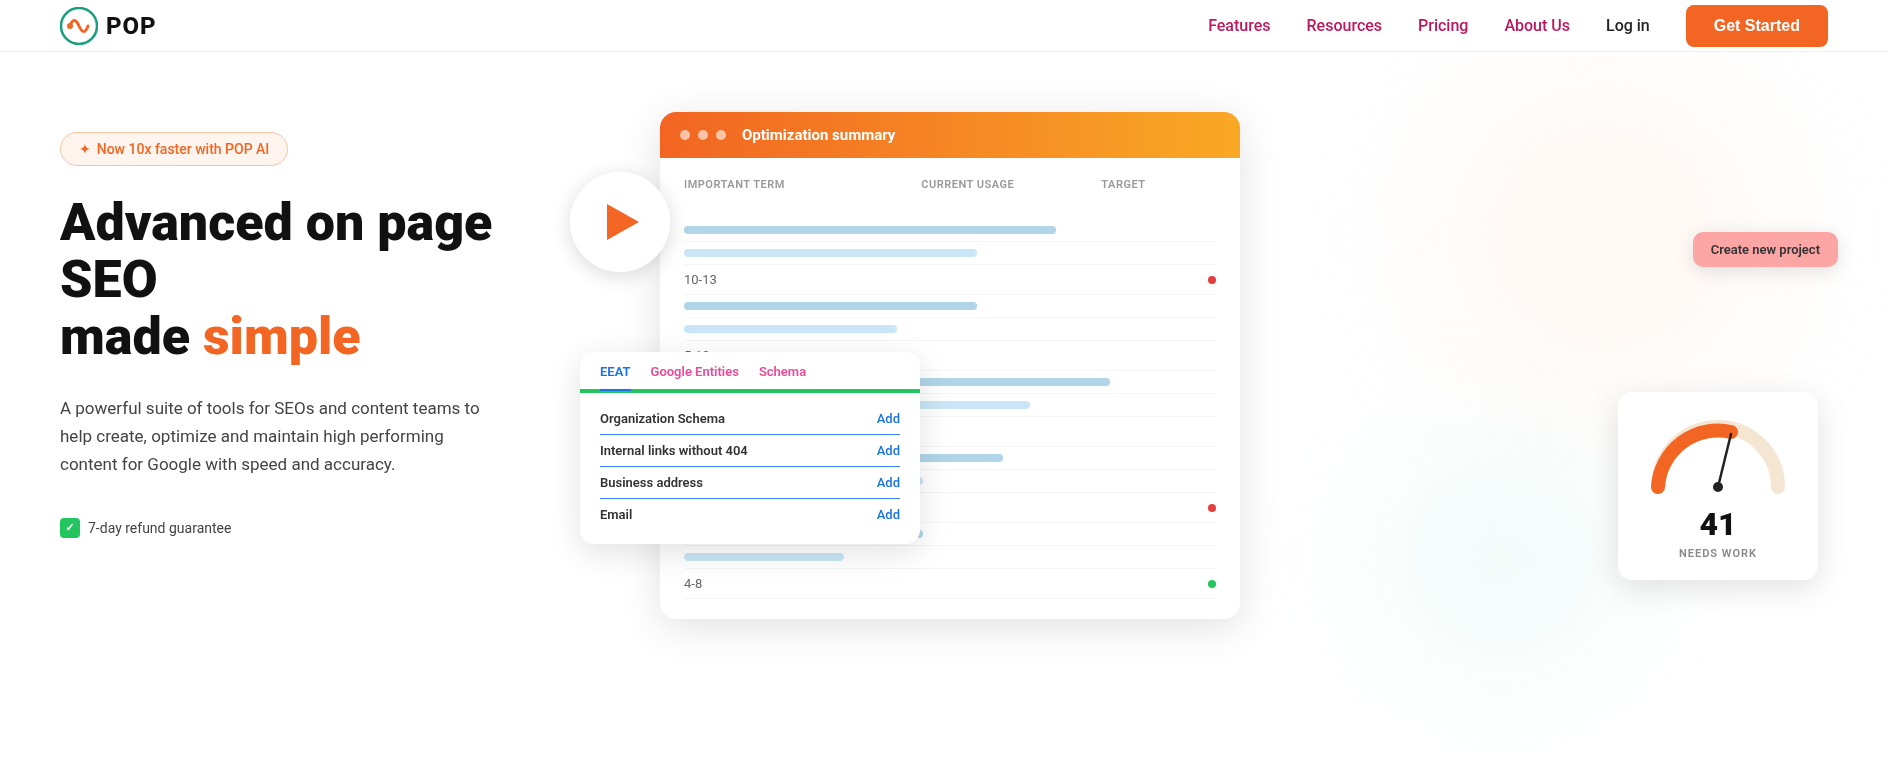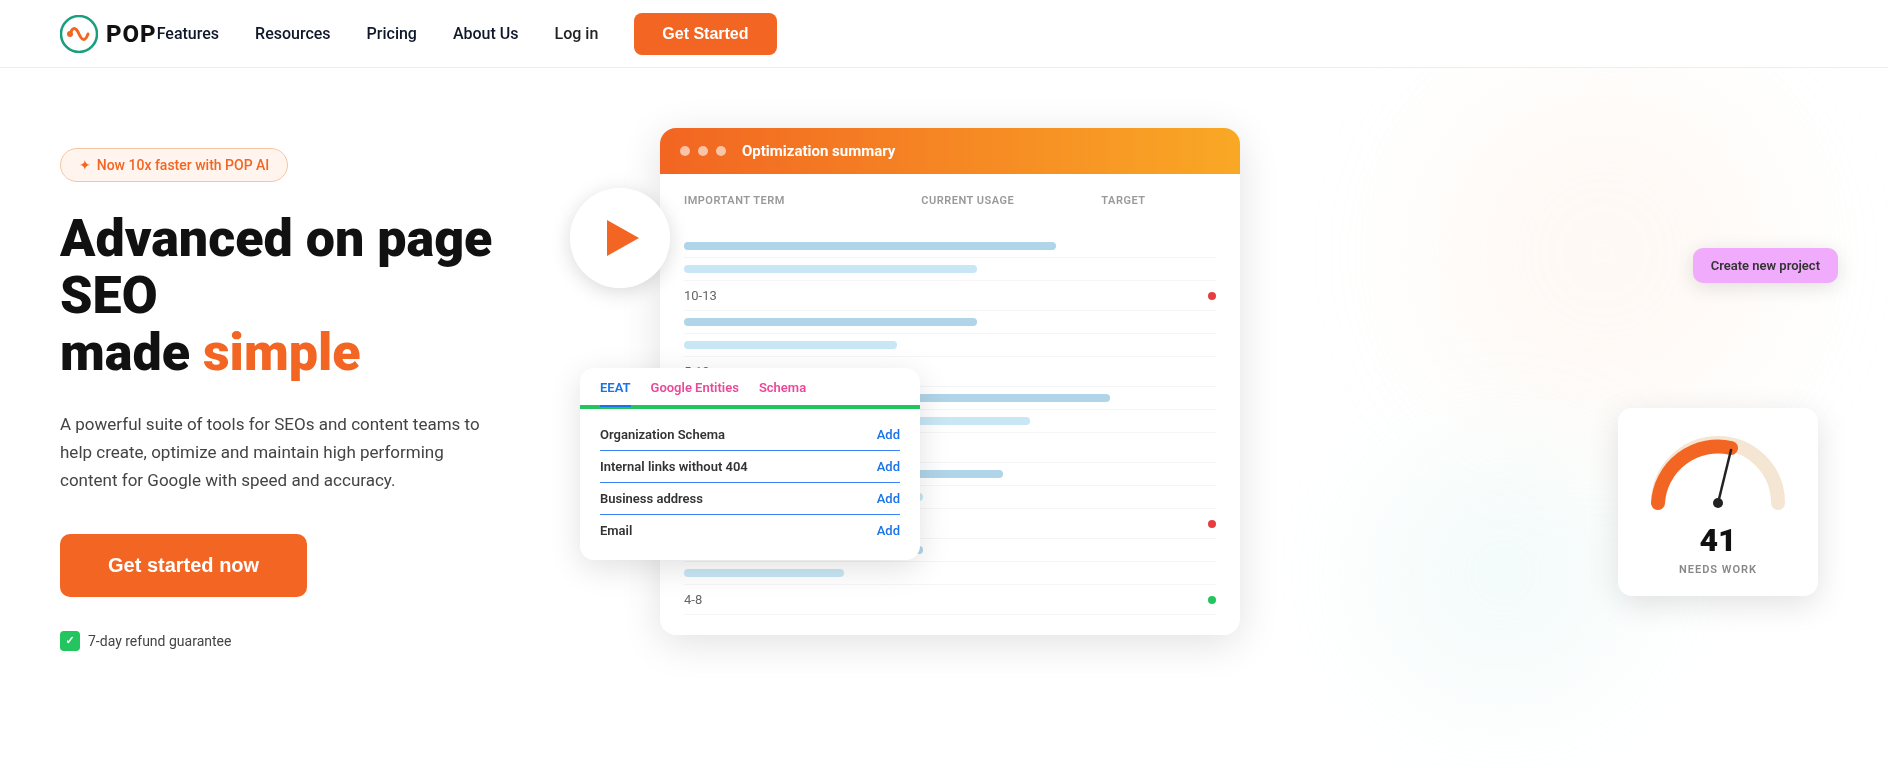--- a/index.html
+++ b/index.html
@@ -2,22 +2,23 @@
 <html><head>
   <meta charset="utf-8">
   <style>
     * { margin: 0; padding: 0; box-sizing: border-box; }
     body { font-family: -apple-system, BlinkMacSystemFont, 'Segoe UI', Roboto, sans-serif; background: #fff; overflow-x: hidden; }
 
     
     .navbar {
       display: flex;
       align-items: center;
+      justify-content: space-between;
       padding: 0 60px;
-      height: 68px;
+      height: 52px;
       border-bottom: 1px solid #eee;
       background: #fff;
     }
     .logo {
       display: flex;
       align-items: center;
       gap: 8px;
       text-decoration: none;
     }
     .logo-icon {
@@ -30,21 +31,21 @@
       color: #111;
       letter-spacing: 1px;
     }
     .nav-links {
       display: flex;
       align-items: center;
       gap: 36px;
     }
     .nav-link {
       font-size: 16px;
-      color: #0f172a;
+      color: #be185d;
       text-decoration: none;
       font-weight: 500;
       cursor: pointer;
     }
     .nav-login {
       font-size: 16px;
       color: #222;
       font-weight: 500;
       cursor: pointer;
     }
@@ -246,21 +247,21 @@
       border-bottom: 18px solid transparent;
       border-left: 32px solid #f26522;
       margin-left: 6px;
     }
 
     
     .tooltip-create {
       position: absolute;
       top: 120px;
       right: -10px;
-      background: #f0abfc;
+      background: #fca5a5;
       border-radius: 10px;
       padding: 10px 18px;
       box-shadow: 0 4px 20px rgba(0,0,0,0.12);
       font-size: 13px;
       font-weight: 600;
       color: #333;
       white-space: nowrap;
       z-index: 10;
     }
 
@@ -393,21 +394,20 @@
     </div>
 
     <h1 class="hero-title">
       <span>Advanced on page SEO</span><br>
       <span>made </span><span class="hero-title-highlight">simple</span>
     </h1>
 
     <p class="hero-desc">A powerful suite of tools for SEOs and content teams to help create, optimize and maintain high performing content for Google with speed and accuracy.</p>
 
     <div style="display:flex;flex-direction:column;align-items:flex-start;gap:14px;">
-      <button class="hero-cta">Get started now</button>
       <div class="refund-badge">
         <div class="check-icon">✓</div>
         <span>7-day refund guarantee</span>
       </div>
     </div>
   </div>
 
   <div class="hero-right">
     <div class="bg-blob blob1"></div>
     <div class="bg-blob blob2"></div>

